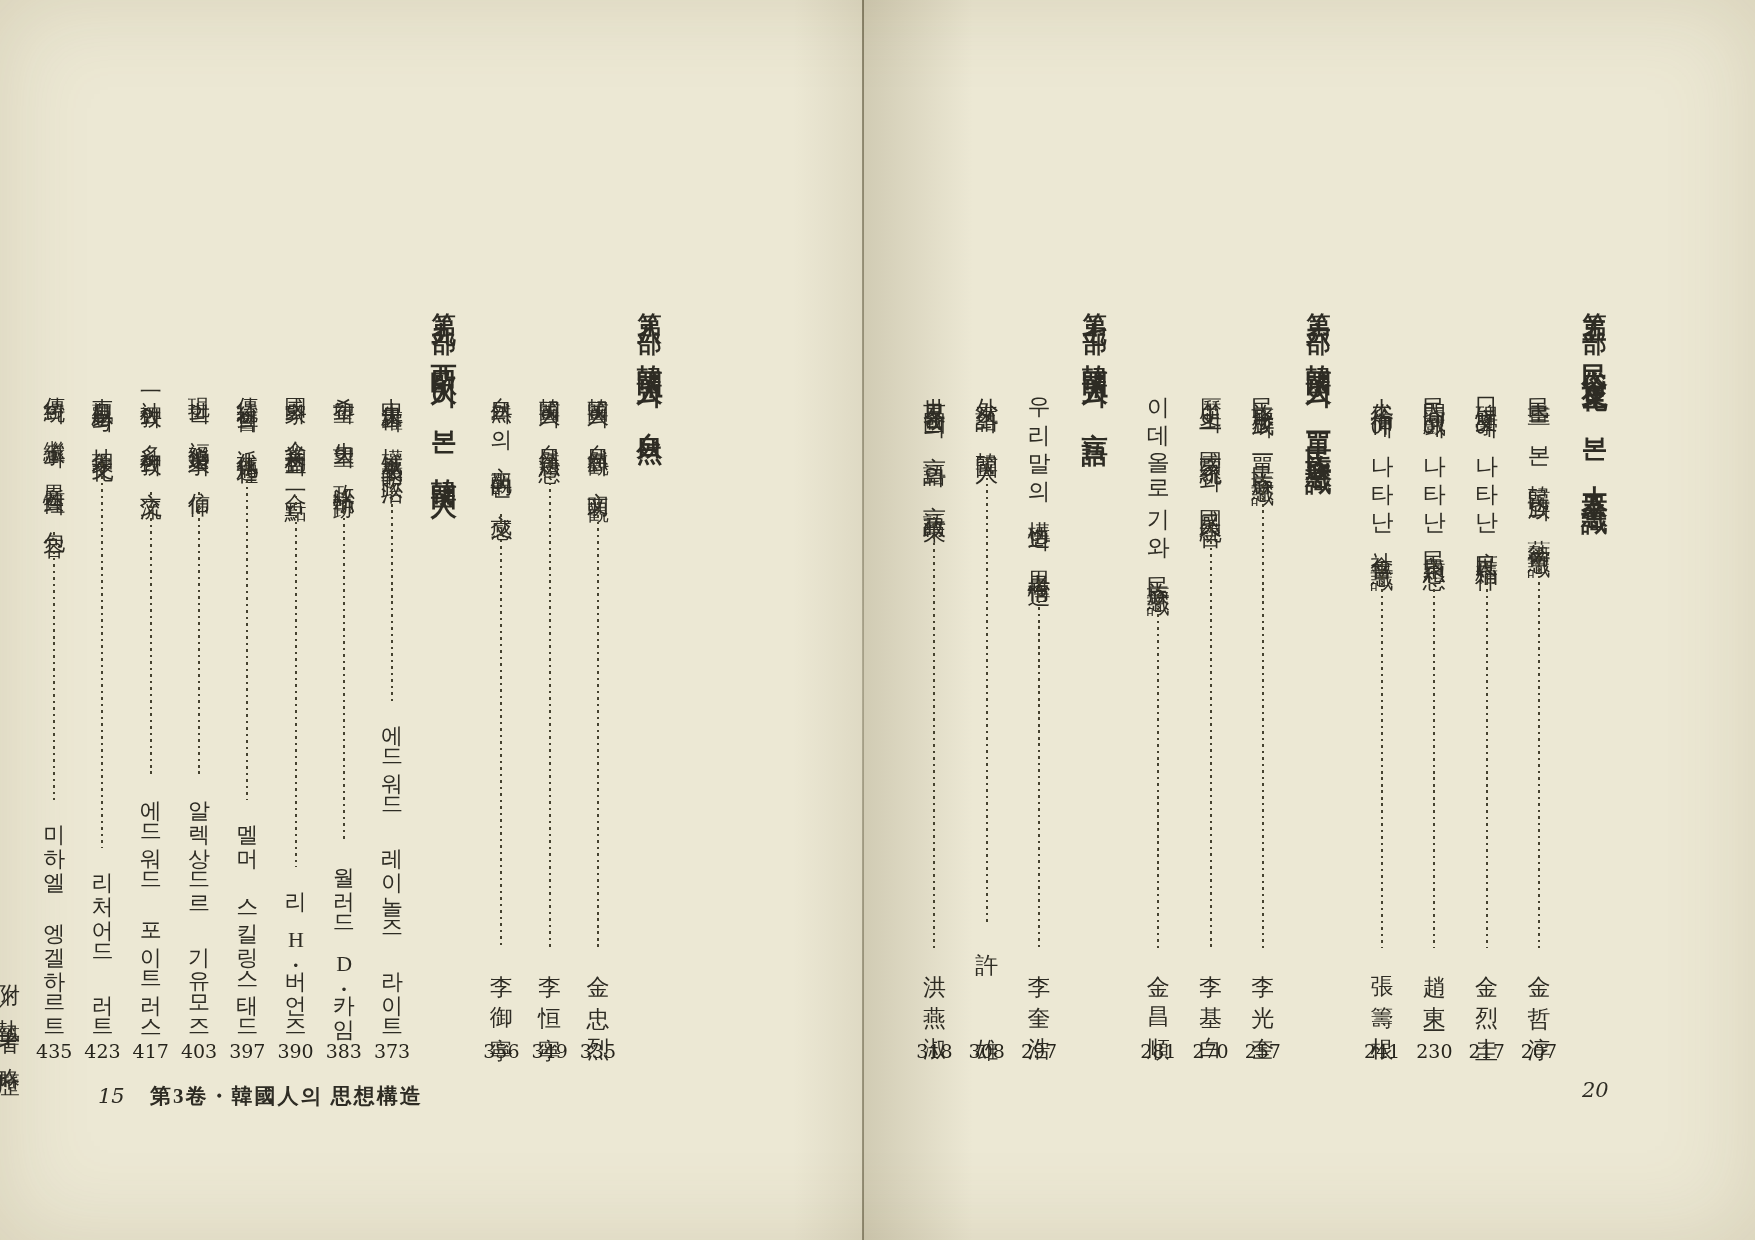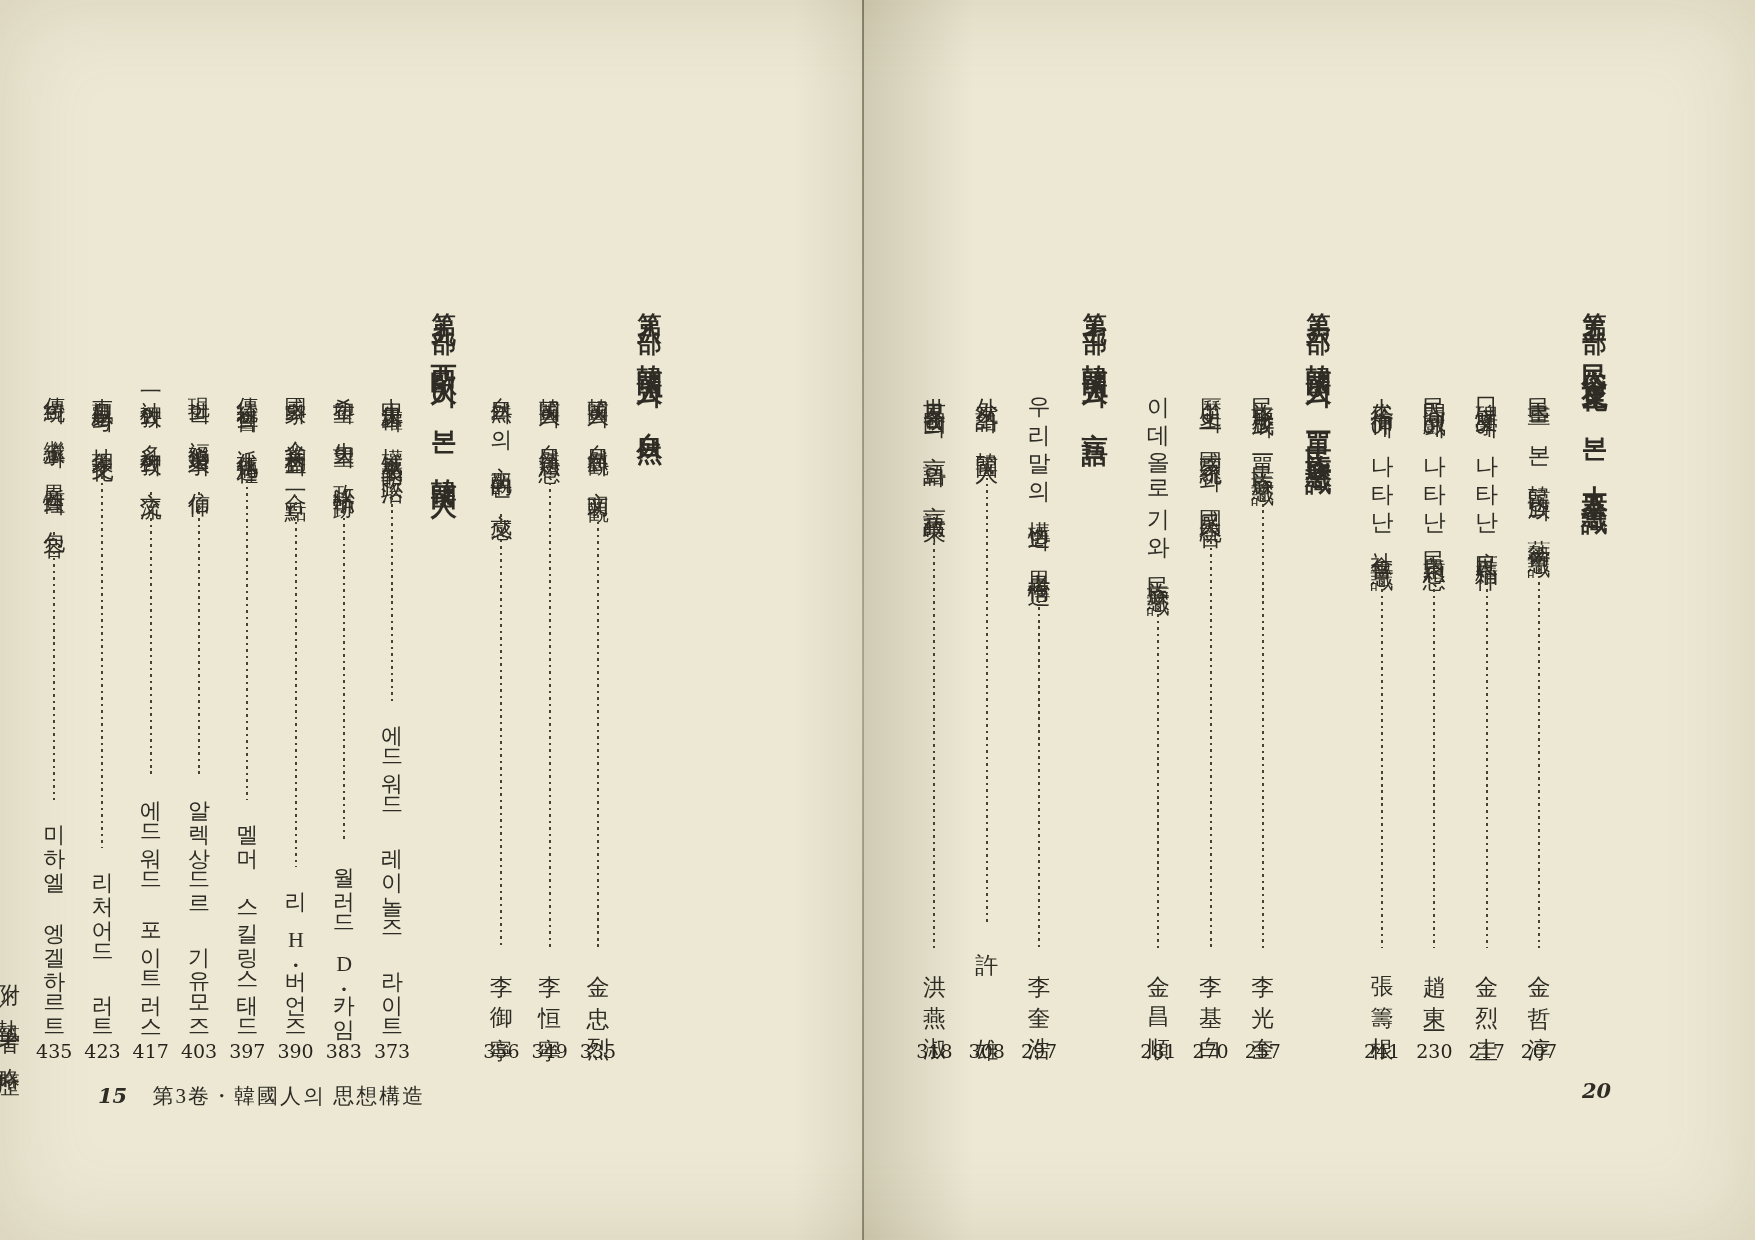--- a/index.html
+++ b/index.html
@@ -50,22 +50,22 @@
   .a.spread2{letter-spacing:86px;margin-bottom:-78px;}
   .a.foreign{font-size:22px;letter-spacing:2px;}
 
   .n{writing-mode:horizontal-tb;font-size:19px;margin-top:12px;flex:0 0 auto;
     font-family:"DejaVu Serif",serif;color:#26241c;}
 
   .col.appendix{height:682px;margin-top:87px;justify-content:flex-end;}
   .appendix-text{font-size:23px;letter-spacing:6px;text-orientation:upright;}
 
   .footer-left{position:absolute;left:98px;top:1082px;font-size:21px;white-space:nowrap;}
-  .folio{font-style:italic;font-family:"DejaVu Serif",serif;font-size:21px;font-weight:bold;}
-  .footer-title{font-weight:normal;margin-left:20px;letter-spacing:2px;}
+  .folio{font-style:italic;font-family:"DejaVu Serif",serif;font-size:21px;}
+  .footer-title{font-weight:bold;margin-left:20px;letter-spacing:2px;}
   .footer-right{position:absolute;left:1582px;top:1078px;}
 </style>
 </head>
 <body>
 
 <div class="vignette"></div>
 <div class="gutter-shade-left"></div>
 <div class="gutter-shade-right"></div>
 <div class="gutter-line"></div>
 

